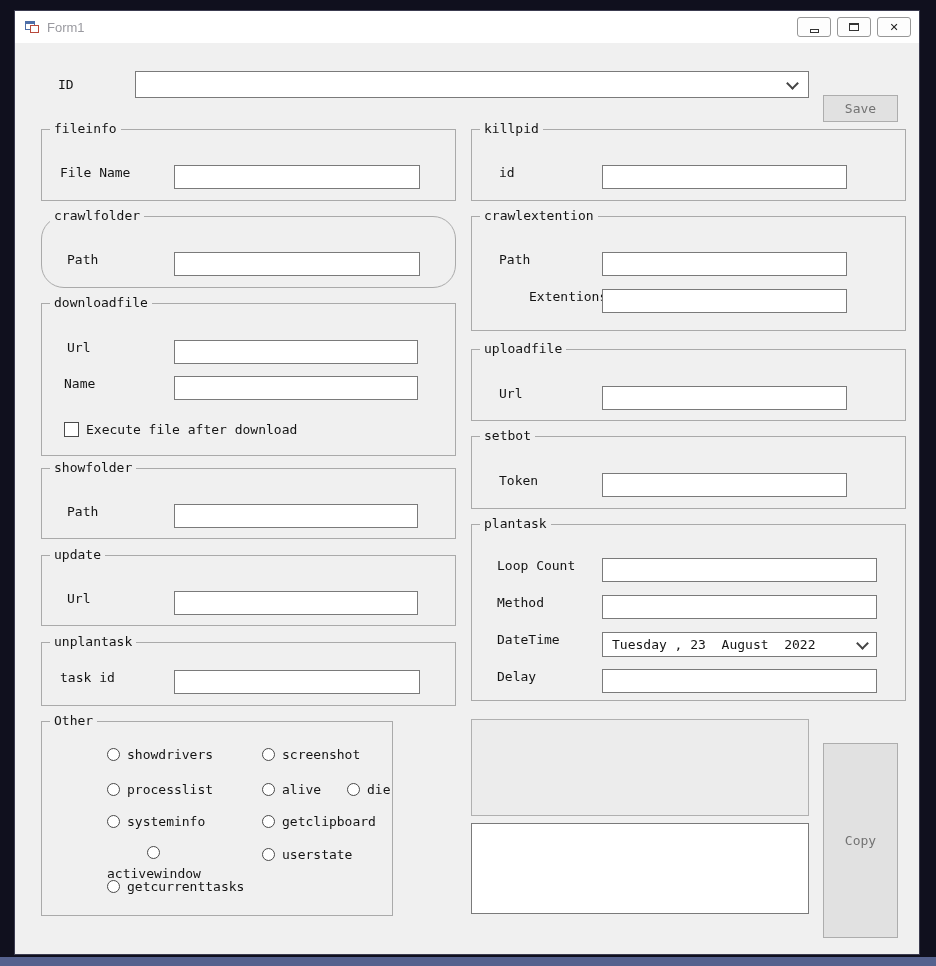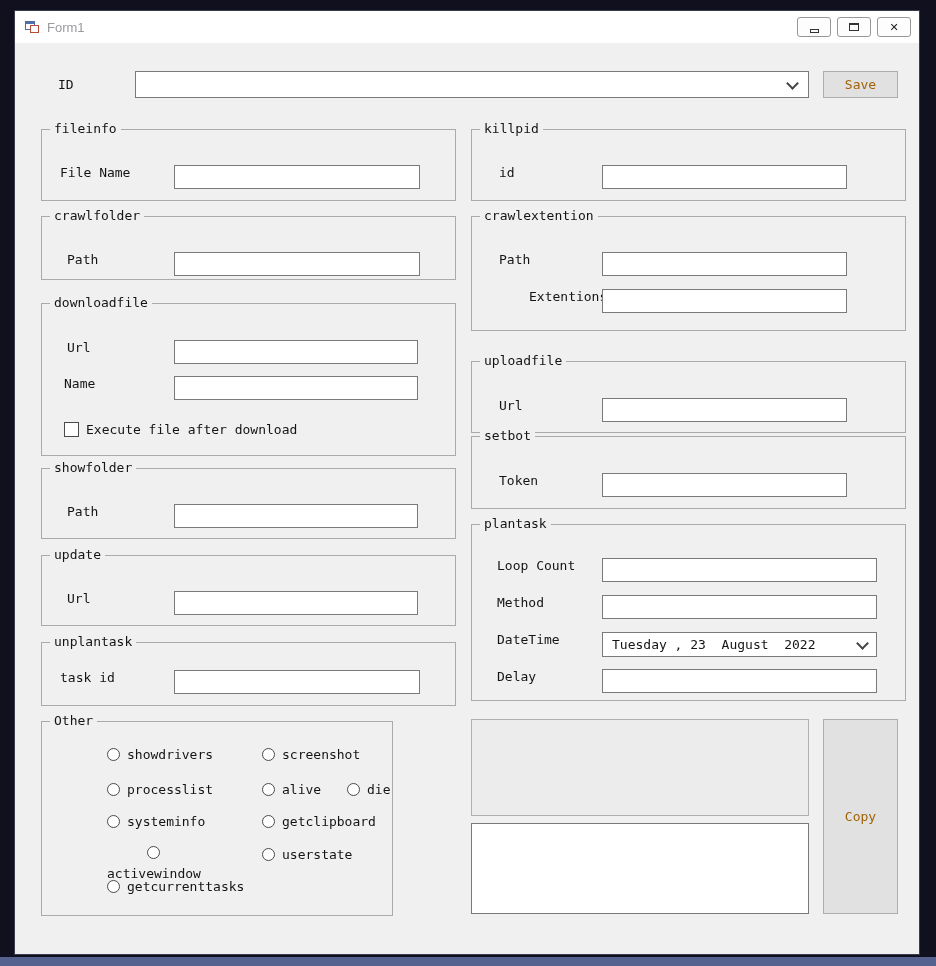--- a/index.html
+++ b/index.html
@@ -39,22 +39,22 @@
     position:absolute;height:24px;border:1px solid #7a7a7a;background:#fff;
     box-sizing:border-box;font:13px "DejaVu Sans Mono",monospace;padding:2px 5px;outline:none;border-radius:0;
   }
   .grp{position:absolute;border:1px solid #aaaaaa;box-sizing:border-box;}
   .grp-title{
     position:absolute;top:-9px;left:8px;background:#f0f0f0;padding:0 4px;
     font:13px "DejaVu Sans Mono",monospace;color:#141414;white-space:nowrap;
   }
   .btn{
     position:absolute;background:#e1e1e1;border:1px solid #adadad;box-sizing:border-box;
-    font:13px "DejaVu Sans Mono",monospace;color:#a16207;
-    display:flex;align-items:center;justify-content:center;cursor:default;padding:8px;
+    font:13px "DejaVu Sans Mono",monospace;color:#737373;
+    display:flex;align-items:center;justify-content:center;cursor:default;padding:8px;margin-top:24px;
   }
   .combo{
     position:absolute;background:#fff;border:1px solid #7a7a7a;box-sizing:border-box;
     display:flex;align-items:center;padding:0 26px 0 6px;
   }
   .combo-value{font:13px "DejaVu Sans Mono",monospace;color:#141414;white-space:pre;flex:1;}
   .chev{
     position:absolute;right:11px;top:50%;width:7px;height:7px;margin-top:-6px;
     border-right:2px solid #444;border-bottom:2px solid #444;transform:rotate(45deg);
   }
@@ -106,21 +106,21 @@
       <span class="chev"></span>
     </div>
     <button class="btn" style="left:808px;top:28px;width:75px;height:27px;">Save</button>
 
     <div class="grp" style="left:26px;top:86px;width:415px;height:72px;">
       <span class="grp-title">fileinfo</span>
       <span class="lbl" style="left:18px;top:35px;">File Name</span>
       <input class="txt" style="left: 132px; top: 35px; width: 246px;" value="">
     </div>
 
-    <div class="grp" style="left:26px;top:173px;width:415px;height:64px;">
+    <div class="grp" style="left:26px;top:173px;width:415px;height:72px;border-radius:23px;">
       <span class="grp-title">crawlfolder</span>
       <span class="lbl" style="left:25px;top:35px;">Path</span>
       <input class="txt" style="left: 132px; top: 35px; width: 246px;" value="">
     </div>
 
     <div class="grp" style="left:26px;top:260px;width:415px;height:153px;">
       <span class="grp-title">downloadfile</span>
       <span class="lbl" style="left:25px;top:36px;">Url</span>
       <input class="txt" style="left: 132px; top: 36px; width: 244px;" value="">
       <span class="lbl" style="left:22px;top:72px;">Name</span>
@@ -205,21 +205,21 @@
     </div>
 
     <div class="grp" style="left:456px;top:173px;width:435px;height:115px;">
       <span class="grp-title">crawlextention</span>
       <span class="lbl" style="left:27px;top:35px;">Path</span>
       <input class="txt" style="left: 130px; top: 35px; width: 245px;" value="">
       <span class="lbl" style="left:25px;top:72px;margin-left:32px;">Extentions</span>
       <input class="txt" style="left: 130px; top: 72px; width: 245px;" value="">
     </div>
 
-    <div class="grp" style="left:456px;top:306px;width:435px;height:72px;margin-top:12px;">
+    <div class="grp" style="left:456px;top:306px;width:435px;height:72px;">
       <span class="grp-title">uploadfile</span>
       <span class="lbl" style="left:27px;top:36px;">Url</span>
       <input class="txt" style="left: 130px; top: 36px; width: 245px;" value="">
     </div>
 
     <div class="grp" style="left:456px;top:393px;width:435px;height:73px;">
       <span class="grp-title">setbot</span>
       <span class="lbl" style="left:27px;top:36px;">Token</span>
       <input class="txt" style="left: 130px; top: 36px; width: 245px;" value="">
     </div>

